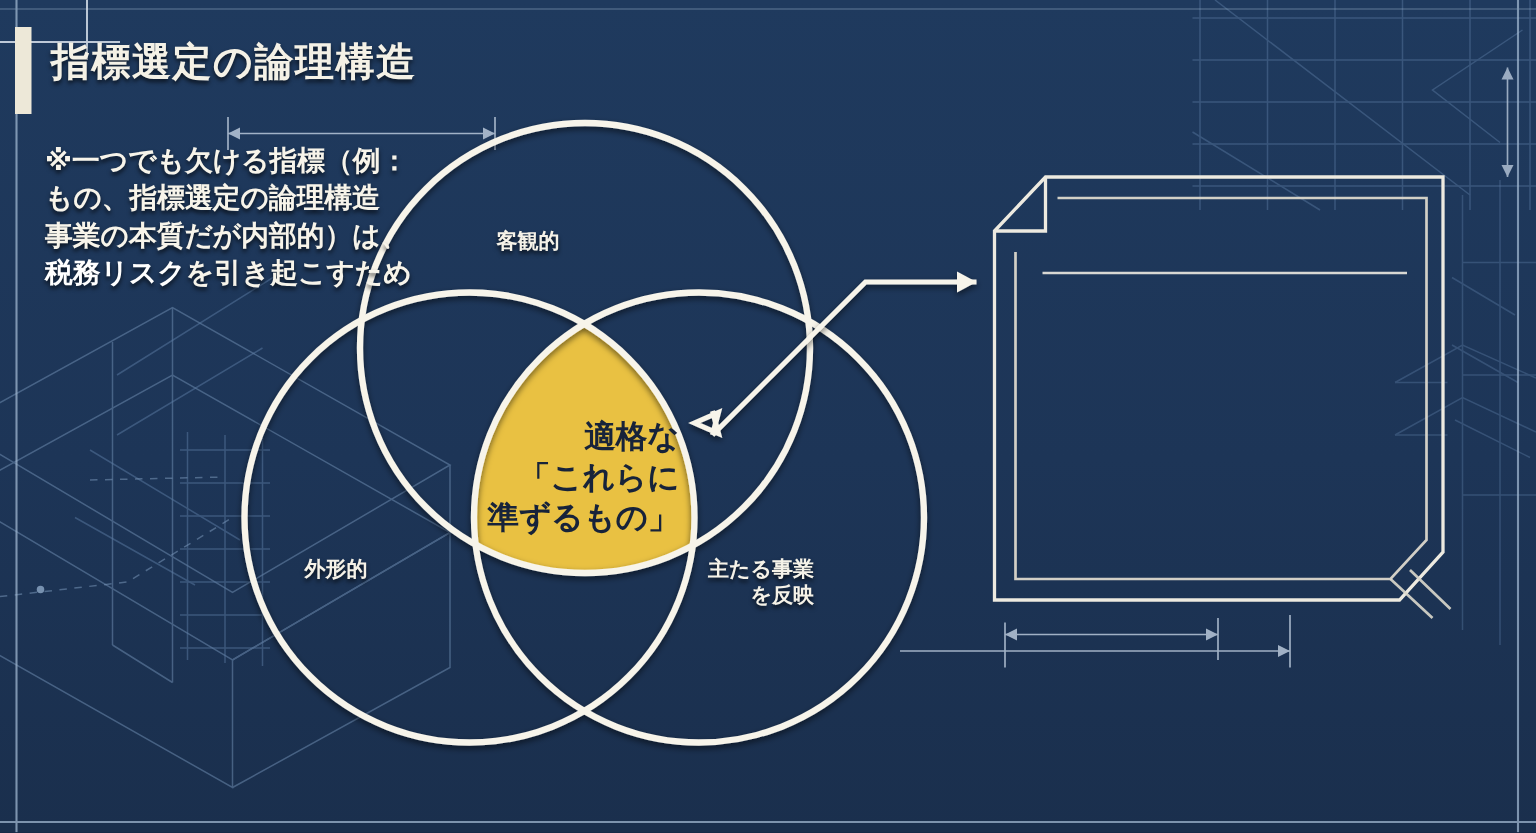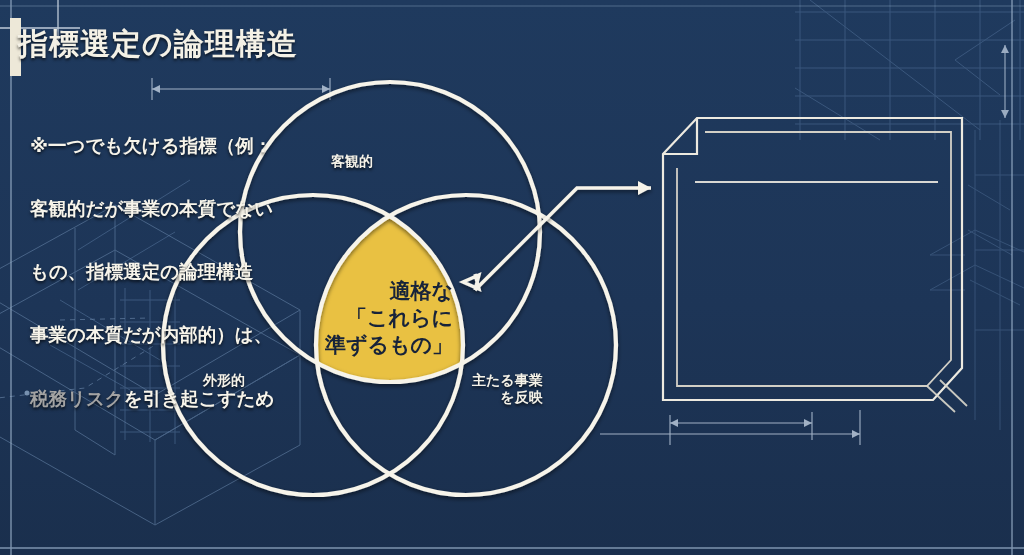--- a/index.html
+++ b/index.html
@@ -8,22 +8,22 @@
 
   #slide{position:relative;width:1024px;height:555px;
          background:#1d3557;overflow:hidden;}
 
   
   #bg-blueprint{position:absolute;inset:0;width:1024px;height:555px;}
 
   
   #title-bar{position:absolute;left:10px;top:18px;width:11px;height:58px;
              background:#EDE8D8;}
-  #page-title{position:absolute;left:18px;top:24px;
-              font-size:30px;font-weight:bold;color:#F4F1E6;
+  #page-title{position:absolute;left:34px;top:24px;
+              font-size:26px;font-weight:bold;color:#F4F1E6;
               letter-spacing:1px;
               text-shadow:0 2px 3px rgba(0,0,0,.65);}
 
   
   #venn{position:absolute;left:0;top:0;width:660px;height:555px;}
   .venn-label{position:absolute;color:#F5F2E8;font-weight:bold;
               font-size:14px;text-shadow:0 2px 3px rgba(0,0,0,.7);
               line-height:1.22;white-space:pre-line;}
   #label-objective{left:352px;top:153px;transform:translateX(-50%);}
   #label-external{left:203px;top:372px;}
@@ -32,22 +32,22 @@
   #center-text{position:absolute;left:389px;top:278px;
                transform:translateX(-50%);
                text-align:right;color:#17233a;font-weight:bold;
                font-size:21px;line-height:1.28;white-space:pre-line;}
 
   
   #note{position:absolute;left:655px;top:110px;width:320px;height:315px;}
   #note-text{position:absolute;left:30px;top:95px;width:268px;
              font-size:18.5px;font-weight:bold;line-height:1.36;
              color:#F7F4EA;text-shadow:0 2px 3px rgba(0,0,0,.7);}
-  #note-text div{white-space:pre;margin-top:38px;}
-  .gold{color:#a3a3a3;}
+  #note-text div{white-space:pre;}
+  .gold{color:#ffffff;}
 </style>
 </head>
 <body>
 
 <div id="slide">
 
   <svg id="bg-blueprint" viewBox="0 0 1024 555" xmlns="http://www.w3.org/2000/svg">
     <defs>
       <linearGradient id="bgGrad" x1="0" y1="0" x2="0" y2="1">
         <stop offset="0%" stop-color="#1f3a5e"></stop>
@@ -188,19 +188,18 @@
     <g fill="none" stroke="#DCD8CC" stroke-width="1.8" opacity=".9">
       <path d="M272 276 L300 302 M285 270 L312 296"></path>
     </g>
     <g fill="none" stroke="#EDEAE0" stroke-width="1.8" opacity=".9">
       <path d="M40 72 H283"></path>
     </g>
   </svg>
 
   <div id="note-text">
     <div>※一つでも欠ける指標（例：</div>
-    <div>客観的だが事業の本質でない</div>
     <div>もの、指標選定の論理構造</div>
     <div>事業の本質だが内部的）は、</div>
     <div><span class="gold">税務リスク</span><span>を引き起こすため</span></div>
   </div>
 
 </div>
 
 </body></html>

